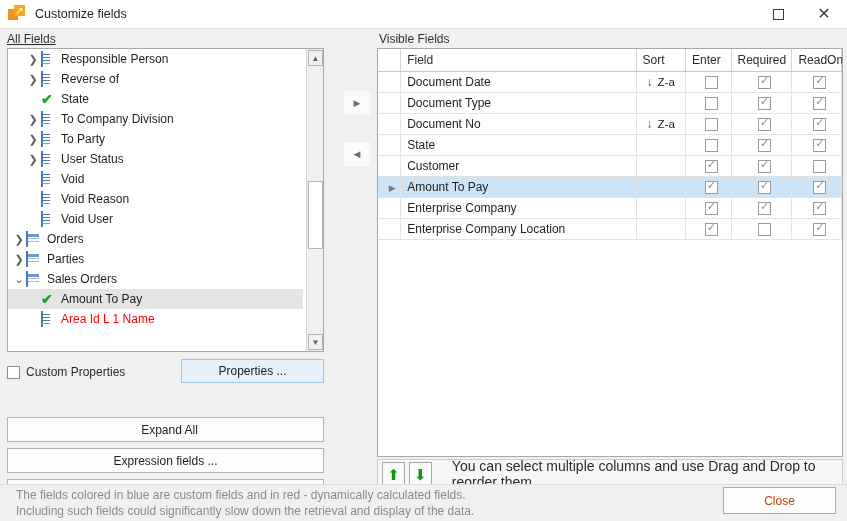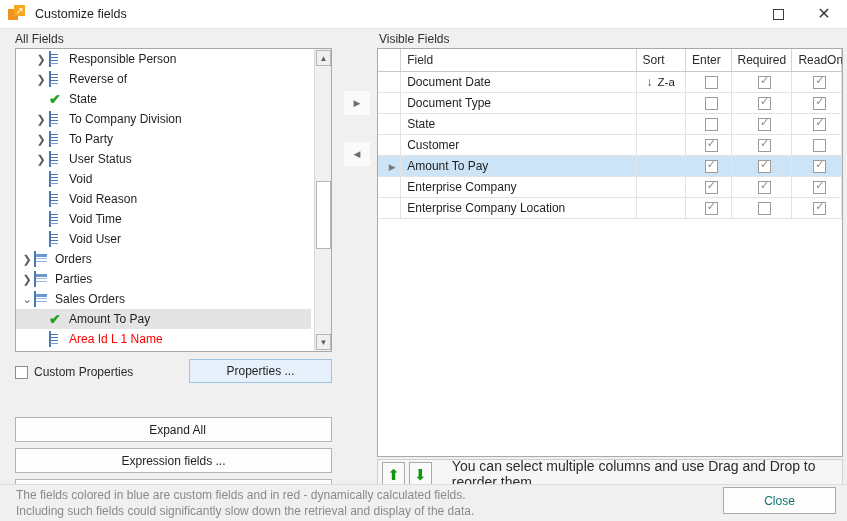--- a/index.html
+++ b/index.html
@@ -40,21 +40,21 @@
     color:#3c3c3c;
   }
   .win-btn .sqr { width:11px; height:11px; border:1.3px solid #3c3c3c; }
   .win-btn .xm { font-size:16px; line-height:16px; font-weight:300; }
   .titlebar-sep { position:absolute; left:0; top:28px; width:100%; height:1px; background:#e3e3e3; }
 
   
   .content { position:absolute; left:0; top:29px; width:847px; height:455px; }
 
   
-  .left-pane { position:absolute; left:12px; top:0px; width:325px; height:450px; }
+  .left-pane { position:absolute; left:4px; top:0px; width:325px; height:450px;text-decoration:underline; }
   .pane-label { font-size:12px; color:#30302f; padding-left:3px; padding-top:3px; }
   .tree-box {
     position:absolute; left:3px; top:19px; width:317px; height:304px;
     background:#ffffff; border:1px solid #a9a9a9; overflow:hidden;
   }
   .tree-inner { position:absolute; left:0; top:0; width:295px; height:302px; }
   .tnode { height:20px; display:flex; align-items:center; padding-left:4px; white-space:nowrap; }
   .tnode.sel { background:#e4e4e4; }
   .chev {
     width:14px; text-align:center; color:#5b5b5b; font-size:11px; flex:0 0 14px;
@@ -189,21 +189,21 @@
 
   
   .footer { position:absolute; left:0; top:484px; width:847px; height:37px; background:#f0f0f0; }
   .footer-sep { position:absolute; left:0; top:0; width:847px; height:1px; background:#dcdcdc; }
   .status {
     position:absolute; left:16px; top:3px; font-size:12px; color:#8a8a8a; line-height:16px;
   }
   .btn-close {
     position:absolute; left:723px; top:487px; width:113px; height:27px;
     border:1px solid #a9a9a9; background:#fdfdfd; font-size:12px;
-    display:flex; align-items:center; justify-content:center; color:#0f766e;
+    display:flex; align-items:center; justify-content:center; color:#c2410c;
   }
 </style>
 </head>
 <body>
 
 <div class="titlebar">
   <span class="app-icon">
     <span class="sq1"></span>
       <span class="sq2"></span>
       <span class="arr">↗</span>
@@ -267,26 +267,20 @@
             <span class="tindent"></span>
             <span class="chev"></span>
             <span class="ticon"><span class="ic-field"></span></span>
             <span class="tlabel">Void</span>
           </div>
           <div class="tnode">
             <span class="tindent"></span>
             <span class="chev"></span>
             <span class="ticon"><span class="ic-field"></span></span>
             <span class="tlabel">Void Reason</span>
-          </div>
-          <div class="tnode">
-            <span class="tindent"></span>
-            <span class="chev"></span>
-            <span class="ticon"><span class="ic-field"></span></span>
-            <span class="tlabel">Void Time</span>
           </div>
           <div class="tnode">
             <span class="tindent"></span>
             <span class="chev"></span>
             <span class="ticon"><span class="ic-field"></span></span>
             <span class="tlabel">Void User</span>
           </div>
           <div class="tnode">
             <span class="chev">❯</span>
             <span class="ticon"><span class="ic-table"></span></span>
@@ -388,20 +382,33 @@
             <tr class="">
               <td class="col-ind cell-center cell-ind"></td>
               <td class="col-field">Document Type</td>
               <td class="col-sort"></td>
               <td class="col-enter cell-center"><span class="gcb"></span></td>
               <td class="col-req cell-center"><span class="gcb on"></span></td>
               <td class="col-ro cell-center"><span class="gcb on"></span></td>
             </tr>
             <tr class="">
               <td class="col-ind cell-center cell-ind"></td>
+              <td class="col-field">Document No</td>
+              <td class="col-sort">
+                <span class="sortwrap">
+                  <span class="sort-arrow">↓</span>
+                  <span class="sort-text">Z-a</span>
+                </span>
+              </td>
+              <td class="col-enter cell-center"><span class="gcb"></span></td>
+              <td class="col-req cell-center"><span class="gcb on"></span></td>
+              <td class="col-ro cell-center"><span class="gcb on"></span></td>
+            </tr>
+            <tr class="">
+              <td class="col-ind cell-center cell-ind"></td>
               <td class="col-field">State</td>
               <td class="col-sort"></td>
               <td class="col-enter cell-center"><span class="gcb"></span></td>
               <td class="col-req cell-center"><span class="gcb on"></span></td>
               <td class="col-ro cell-center"><span class="gcb on"></span></td>
             </tr>
             <tr class="">
               <td class="col-ind cell-center cell-ind"></td>
               <td class="col-field">Customer</td>
               <td class="col-sort"></td>

